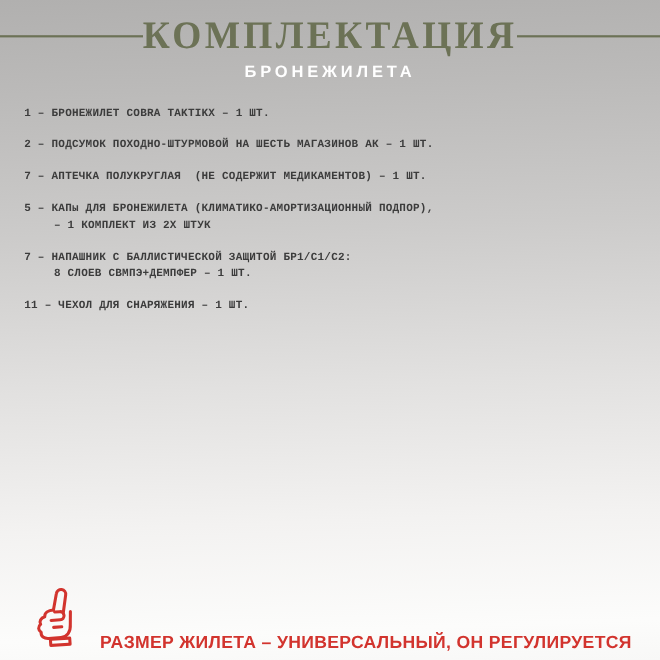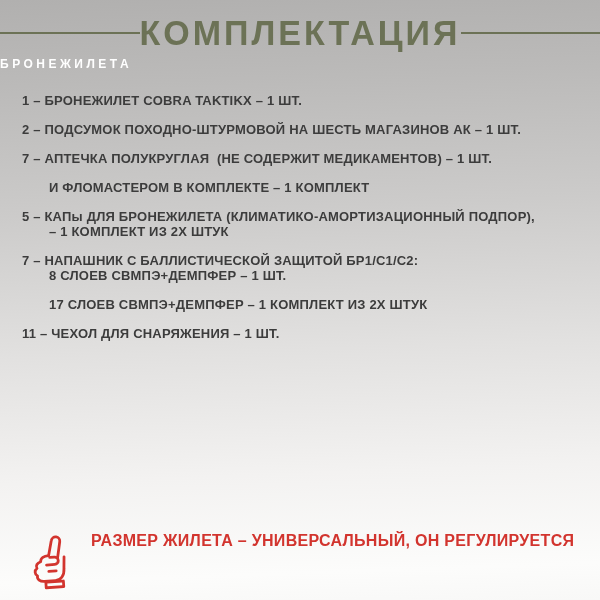--- a/index.html
+++ b/index.html
@@ -12,47 +12,48 @@
       #b1b0af 0%, #bbbab9 14%, #cccbca 35%,
       #e2e1e0 58%, #f3f2f1 78%, #fcfcfb 94%, #f8f8f7 100%);
     --olive:#6c7256;
     --text-dark:#3c3c3c;
     --red:#d2342e;
     --white:#ffffff;
   }
   
   .title-row{
     display:flex;align-items:center;gap:0;
-    margin-top:14px;height:38px;
+    margin-top:14px;height:38px;font-family:Liberation Serif, serif;
   }
   .rule{flex:1;height:2px;background:var(--olive);}
   .page-title{
     margin:0;
     font-size:34px;font-weight:800;letter-spacing:3px;
     color:var(--olive);white-space:nowrap;line-height:1;
     transform:scaleY(1.04);
   }
   .page-subtitle{
+    text-align:center;
     margin-top:5px;
-    font-size:12px;font-weight:700;letter-spacing:3.5px;
+    font-size:15px;font-weight:700;letter-spacing:3.5px;
     color:var(--white);
   }
   
   .items{
     margin:22px 18px 0 22px;
     color:var(--text-dark);
-    font-size:13px;font-weight:700;letter-spacing:0.2px;
+    font-size:10px;font-weight:700;letter-spacing:0.2px;font-family:Liberation Mono, monospace;
   }
   .item{margin-bottom:14px;}
   .item .line{line-height:15px;white-space:pre;}
   .item .line.cont{padding-left:27px;}
   
   .note{
     position:absolute;left:26px;right:18px;bottom:6px;
-    display:flex;align-items:flex-start;gap:15px;
+    display:flex;align-items:flex-end;gap:15px;
   }
   .note-icon{flex:0 0 auto;transform:rotate(-4deg);}
   .note-text{
     color:var(--red);
     font-size:16px;font-weight:700;letter-spacing:0.3px;
     white-space:nowrap;
   }
 </style>
 </head>
 <body>
@@ -70,32 +71,30 @@
       <div class="item">
         <div class="line first">1 – БРОНЕЖИЛЕТ COBRA TAKTIKX – 1 ШТ.</div>
       </div>
       <div class="item">
         <div class="line first">2 – ПОДСУМОК ПОХОДНО-ШТУРМОВОЙ НА ШЕСТЬ МАГАЗИНОВ АК – 1 ШТ.</div>
       </div>
       <div class="item">
         <div class="line first">7 – АПТЕЧКА ПОЛУКРУГЛАЯ  (НЕ СОДЕРЖИТ МЕДИКАМЕНТОВ) – 1 ШТ.</div>
       </div>
       <div class="item">
-        <div class="line cont">И ФЛОМАСТЕРОМ В КОМПЛЕКТЕ – 1 КОМПЛЕКТ</div>
       </div>
       <div class="item">
         <div class="line first">5 – КАПы ДЛЯ БРОНЕЖИЛЕТА (КЛИМАТИКО-АМОРТИЗАЦИОННЫЙ ПОДПОР),</div>
         <div class="line cont">– 1 КОМПЛЕКТ ИЗ 2Х ШТУК</div>
       </div>
       <div class="item">
         <div class="line first">7 – НАПАШНИК С БАЛЛИСТИЧЕСКОЙ ЗАЩИТОЙ БР1/С1/С2:</div>
         <div class="line cont">8 СЛОЕВ СВМПЭ+ДЕМПФЕР – 1 ШТ.</div>
       </div>
       <div class="item">
-        <div class="line cont">17 СЛОЕВ СВМПЭ+ДЕМПФЕР – 1 КОМПЛЕКТ ИЗ 2Х ШТУК</div>
       </div>
       <div class="item">
         <div class="line first">11 – ЧЕХОЛ ДЛЯ СНАРЯЖЕНИЯ – 1 ШТ.</div>
       </div>
     </div>
 
   <div class="note">
     <span class="note-icon">
       <svg width="50" height="58" viewBox="0 0 54 62" aria-hidden="true">
         <g fill="none" stroke="#d2342e" stroke-width="3" stroke-linecap="round" stroke-linejoin="round">

